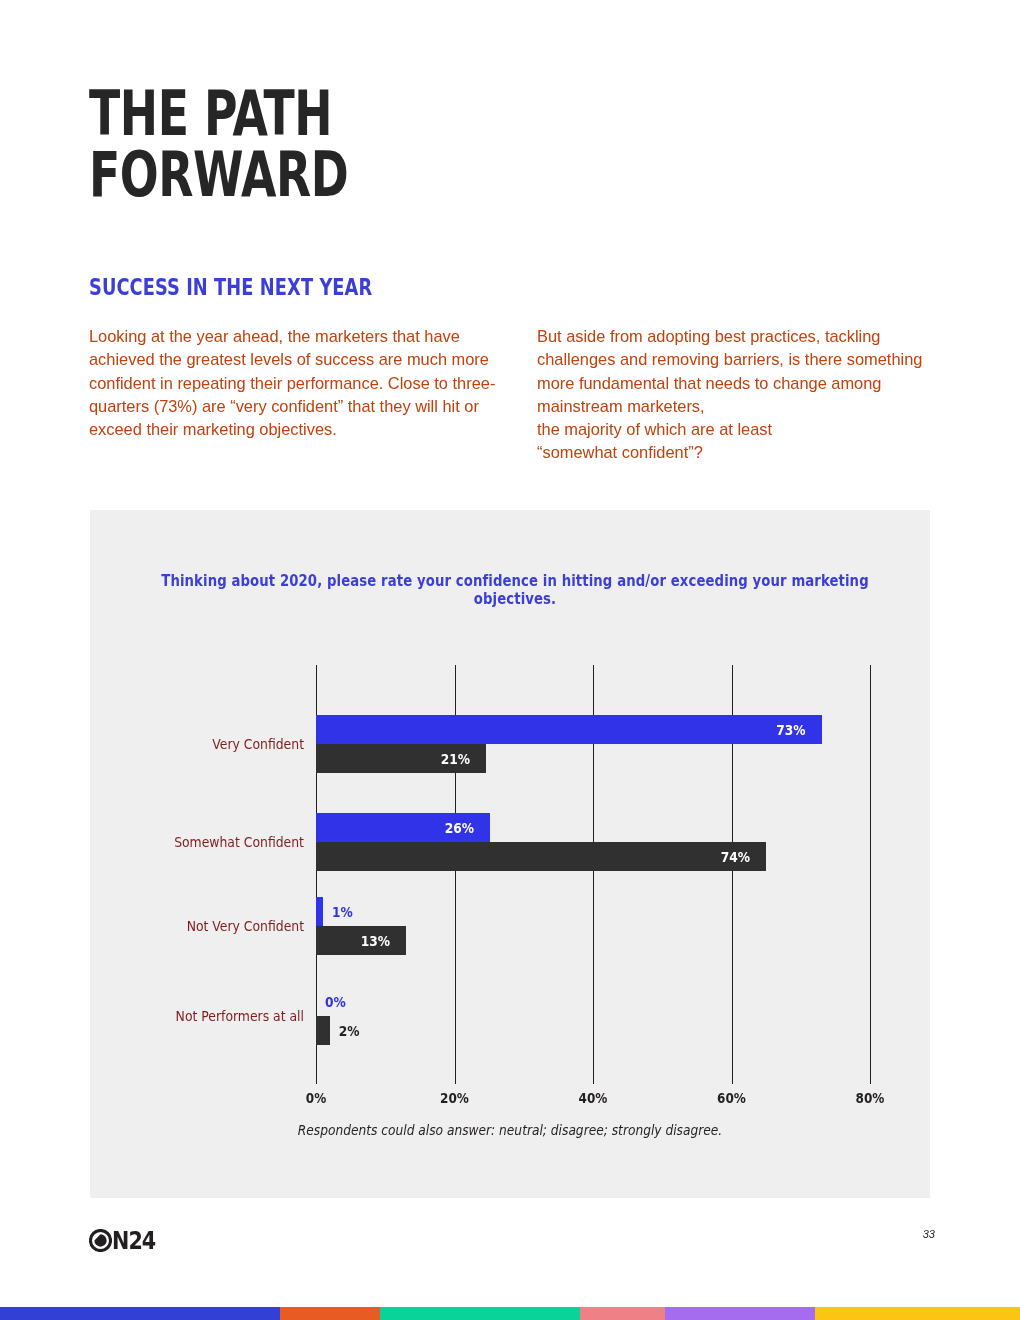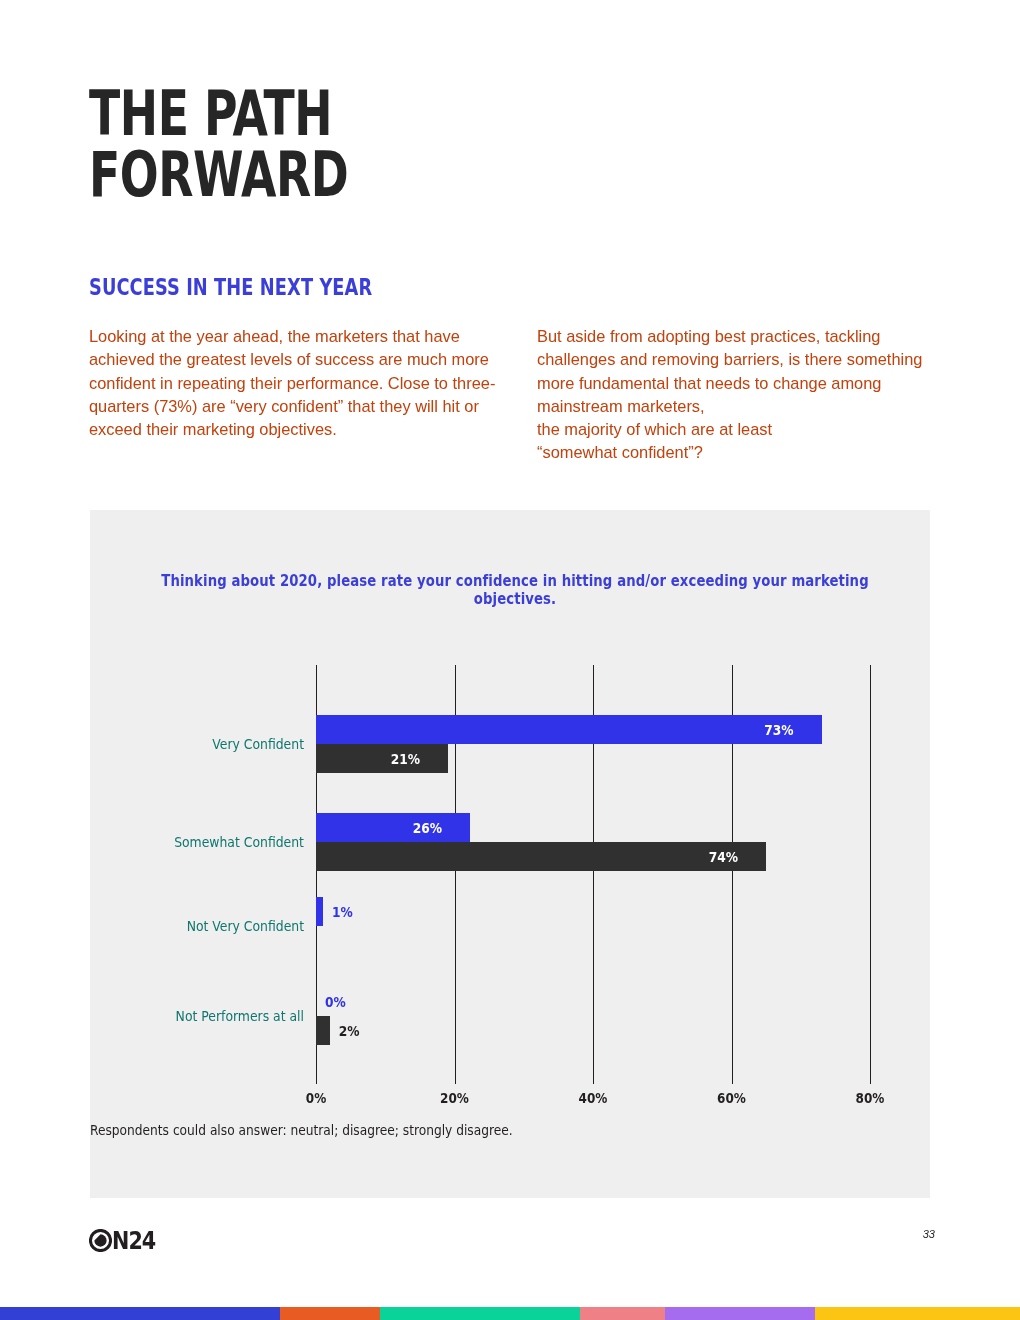--- a/index.html
+++ b/index.html
@@ -144,21 +144,21 @@
     left: 0;
     width: 100%;
   }
   .cat-label {
     position: absolute;
     right: calc(100% + 12px);
     top: 50%;
     transform: translateY(-50%);
     font-family: "DejaVu Sans Condensed", "Liberation Sans Narrow", "Liberation Sans", sans-serif;
     font-size: 13.8px;
-    color: #0f766e;
+    color: #7f1d1d;
     white-space: nowrap;
     text-align: right;
   }
   .bar-row {
     position: relative;
     height: 29px;
   }
   .bar {
     position: absolute;
     left: 0;
@@ -168,39 +168,41 @@
     align-items: center;
     justify-content: flex-end;
   }
   .bar.blue { background: #3033e8; }
   .bar.dark { background: #303030; }
   .bar-value {
     font-family: "DejaVu Sans Condensed", "Liberation Sans Narrow", "Liberation Sans", sans-serif;
     font-weight: 700;
     font-size: 13.6px;
     color: #ffffff;
-    padding-right: 28px;
+    padding-right: 16px;
     white-space: nowrap;
   }
   .bar-value.outside {
     position: absolute;
     left: 100%;
     padding-right: 0;
     padding-left: 9px;
     color: #231f20;
   }
   .bar-value.outside.blue-txt { color: #3033e8; }
 
   
   .footnote {
     position: absolute;
     left: 0;
     top: 612px;
     width: 840px;
-    font-family: "DejaVu Sans Condensed", "Liberation Sans Narrow", "Liberation Sans", sans-serif;
+    text-align: center;
+    font-family: "DejaVu Sans Condensed", "Liberation Sans Narrow", "Liberation Sans", sans-serif;
+    font-style: italic;
     font-size: 13.6px;
     color: #231f20;
   }
 
   
   .logo {
     position: absolute;
     left: 89px;
     top: 1226px;
     display: flex;
@@ -268,43 +270,48 @@
       <div class="gridline" style="left: 554px;"></div>
       <div class="axis-tick-label" style="left: 554px;">80%</div>
       <div class="bar-group" style="top: 50px; height: 58px;">
         <div class="cat-label">Very Confident</div>
         <div class="bar-row">
           <div class="bar blue" style="width: 505.525px;">
             <span class="bar-value">73%</span>
           </div>
         </div>
         <div class="bar-row">
-          <div class="bar dark" style="width: 132px;">
+          <div class="bar dark" style="width: 170px;">
             <span class="bar-value">21%</span>
           </div>
         </div>
       </div>
       <div class="bar-group" style="top: 148px; height: 58px;">
         <div class="cat-label">Somewhat Confident</div>
         <div class="bar-row">
-          <div class="bar blue" style="width: 154px;">
+          <div class="bar blue" style="width: 174px;">
             <span class="bar-value">26%</span>
           </div>
         </div>
         <div class="bar-row">
           <div class="bar dark" style="width: 450.125px;">
             <span class="bar-value">74%</span>
           </div>
         </div>
       </div>
       <div class="bar-group" style="top: 232px; height: 58px;">
         <div class="cat-label">Not Very Confident</div>
         <div class="bar-row">
           <div class="bar blue" style="width: 6.925px;">
             <span class="bar-value outside blue-txt">1%</span>
+          </div>
+        </div>
+        <div class="bar-row">
+          <div class="bar dark" style="width: 90.025px;">
+            <span class="bar-value">13%</span>
           </div>
         </div>
       </div>
       <div class="bar-group" style="top: 322px; height: 58px;">
         <div class="cat-label">Not Performers at all</div>
         <div class="bar-row">
           <div class="bar blue" style="width: 0px;">
             <span class="bar-value outside blue-txt">0%</span>
           </div>
         </div>

